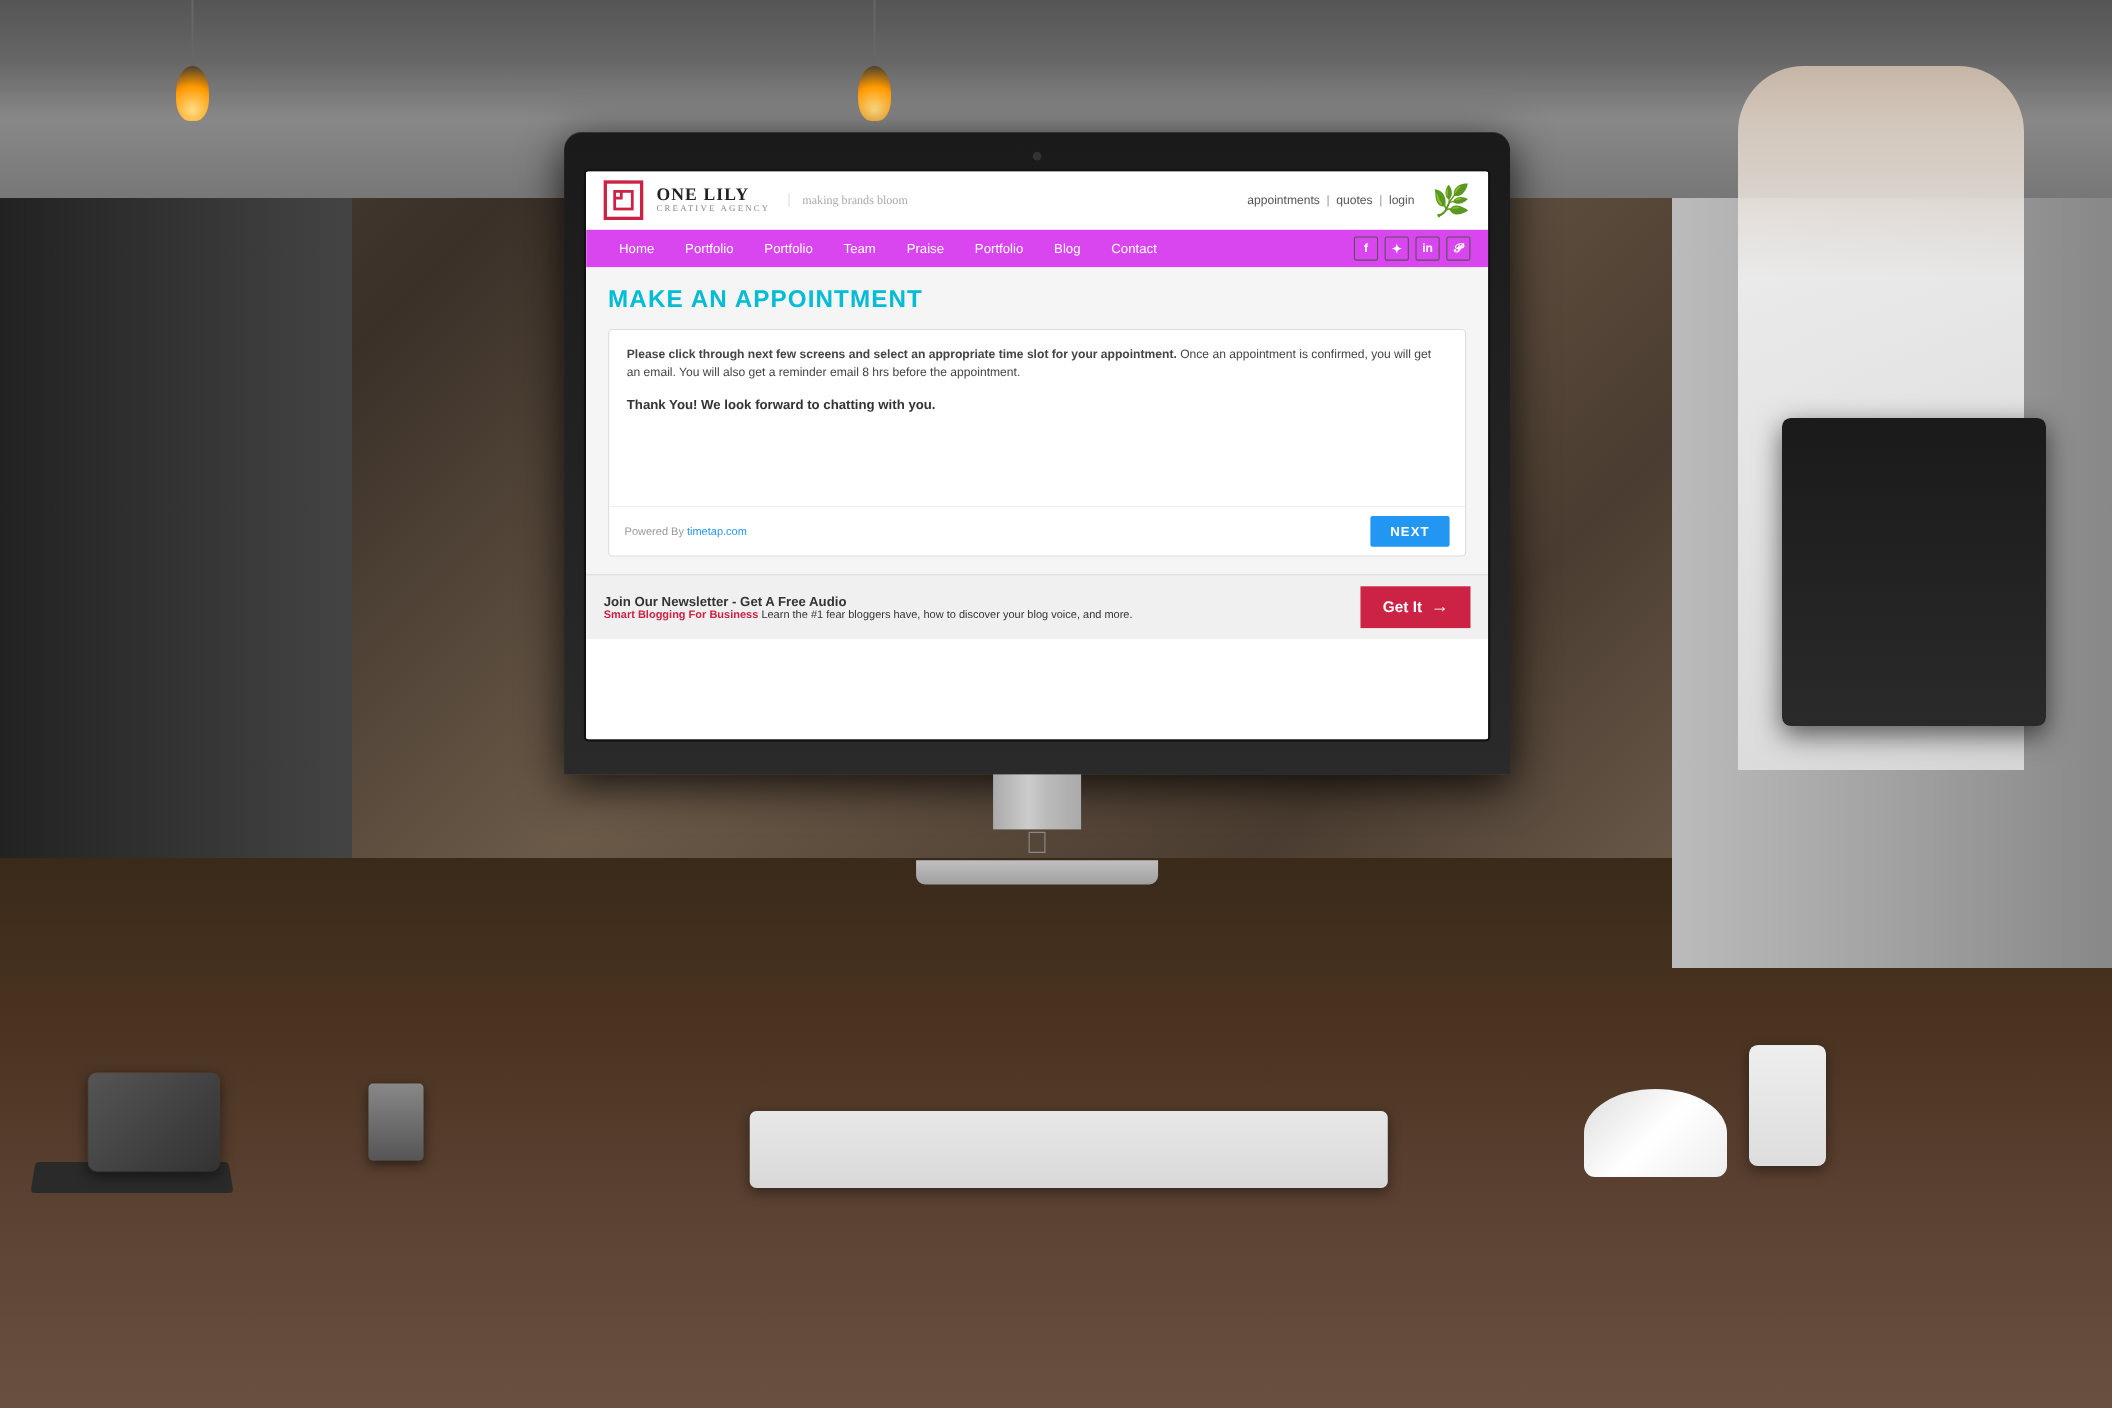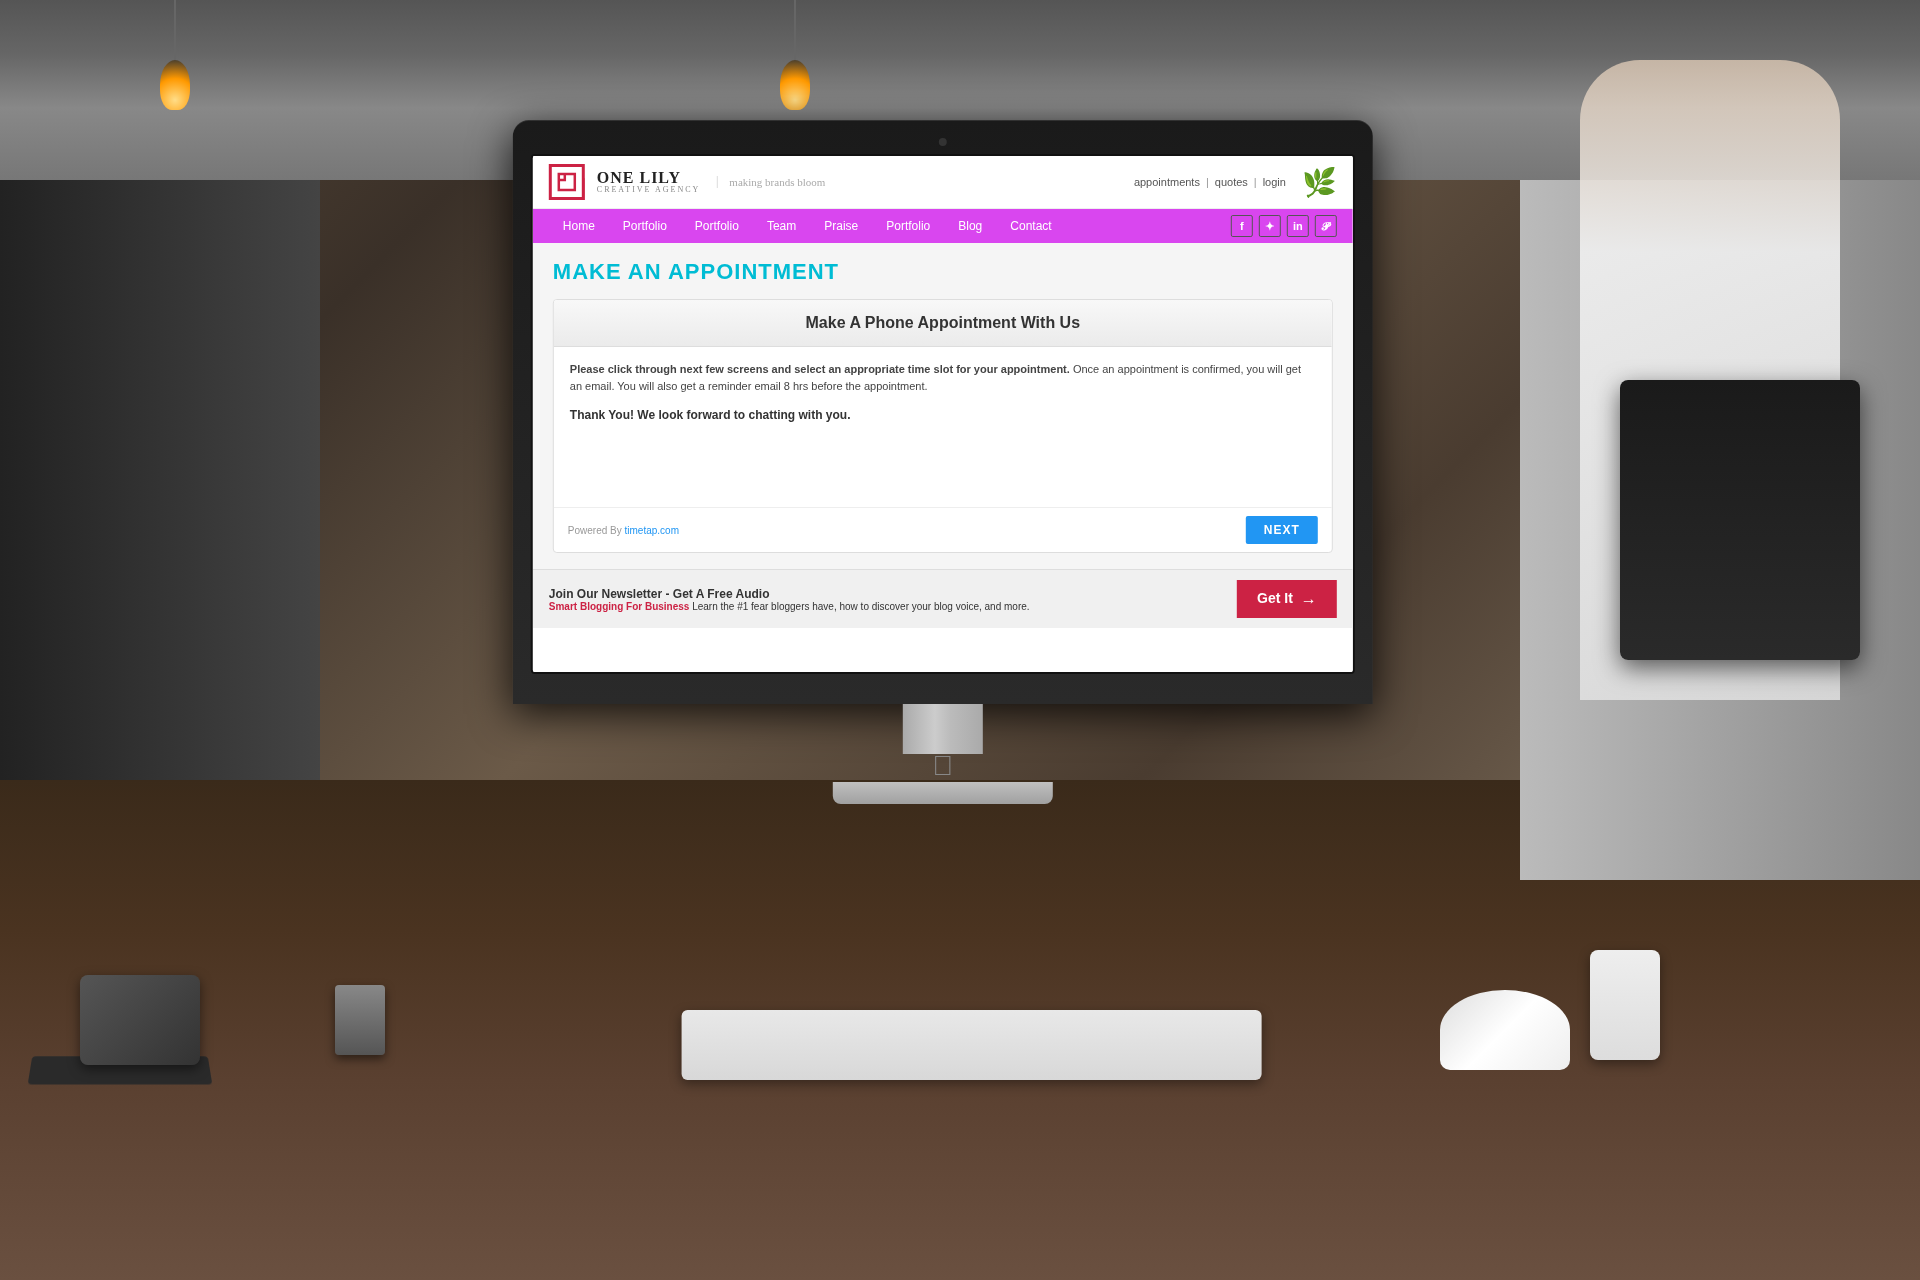--- a/index.html
+++ b/index.html
@@ -602,21 +602,20 @@
               <div class="social-icon">✦</div>
               <div class="social-icon">in</div>
               <div class="social-icon">𝓟</div>
             </div>
           </div>
 
           <div class="page-content">
             <div class="page-title">MAKE AN APPOINTMENT</div>
 
             <div class="appointment-box">
-              <div class="appt-header">Make A Phone Appointment With Us</div>
               <div class="appt-body">
                 <div class="appt-intro">
                   <strong>Please click through next few screens and select an appropriate time slot for your appointment.</strong>
                   <span> Once an appointment is confirmed, you will get an email. You will also get a reminder email 8 hrs before the appointment.</span>
                 </div>
                 <div class="appt-thanks">Thank You! We look forward to chatting with you.</div>
               </div>
               <div class="appt-footer">
                 <div class="powered-by">
                   <span>Powered By</span>

